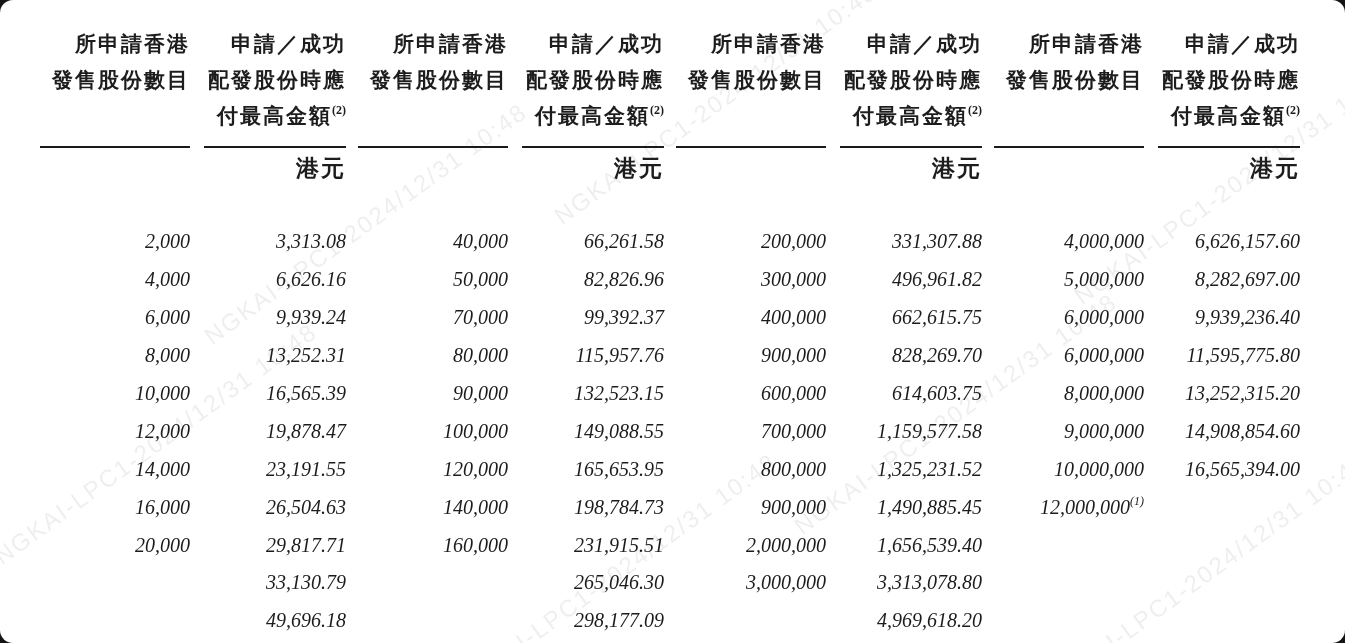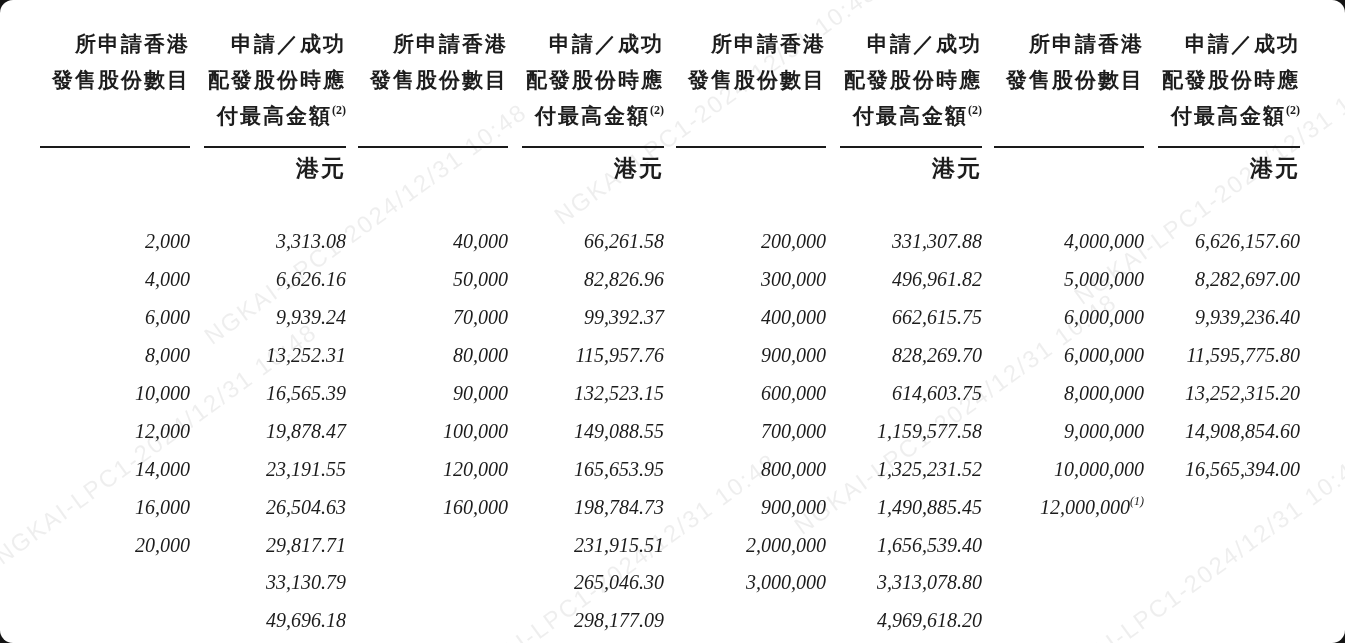--- a/index.html
+++ b/index.html
@@ -219,20 +219,23 @@
             <div class="cell">
               <span>90,000</span>
             </div>
             <div class="cell">
               <span>100,000</span>
             </div>
             <div class="cell">
               <span>120,000</span>
             </div>
             <div class="cell">
+              <span>140,000</span>
+            </div>
+            <div class="cell">
               <span>160,000</span>
             </div>
           </div>
       </div>
       <div class="col amount">
         <div class="col-header">
           <div>申請／成功</div>
           <div>配發股份時應</div>
           <div><span>付最高金額</span><sup>(2)</sup></div>
         </div>

